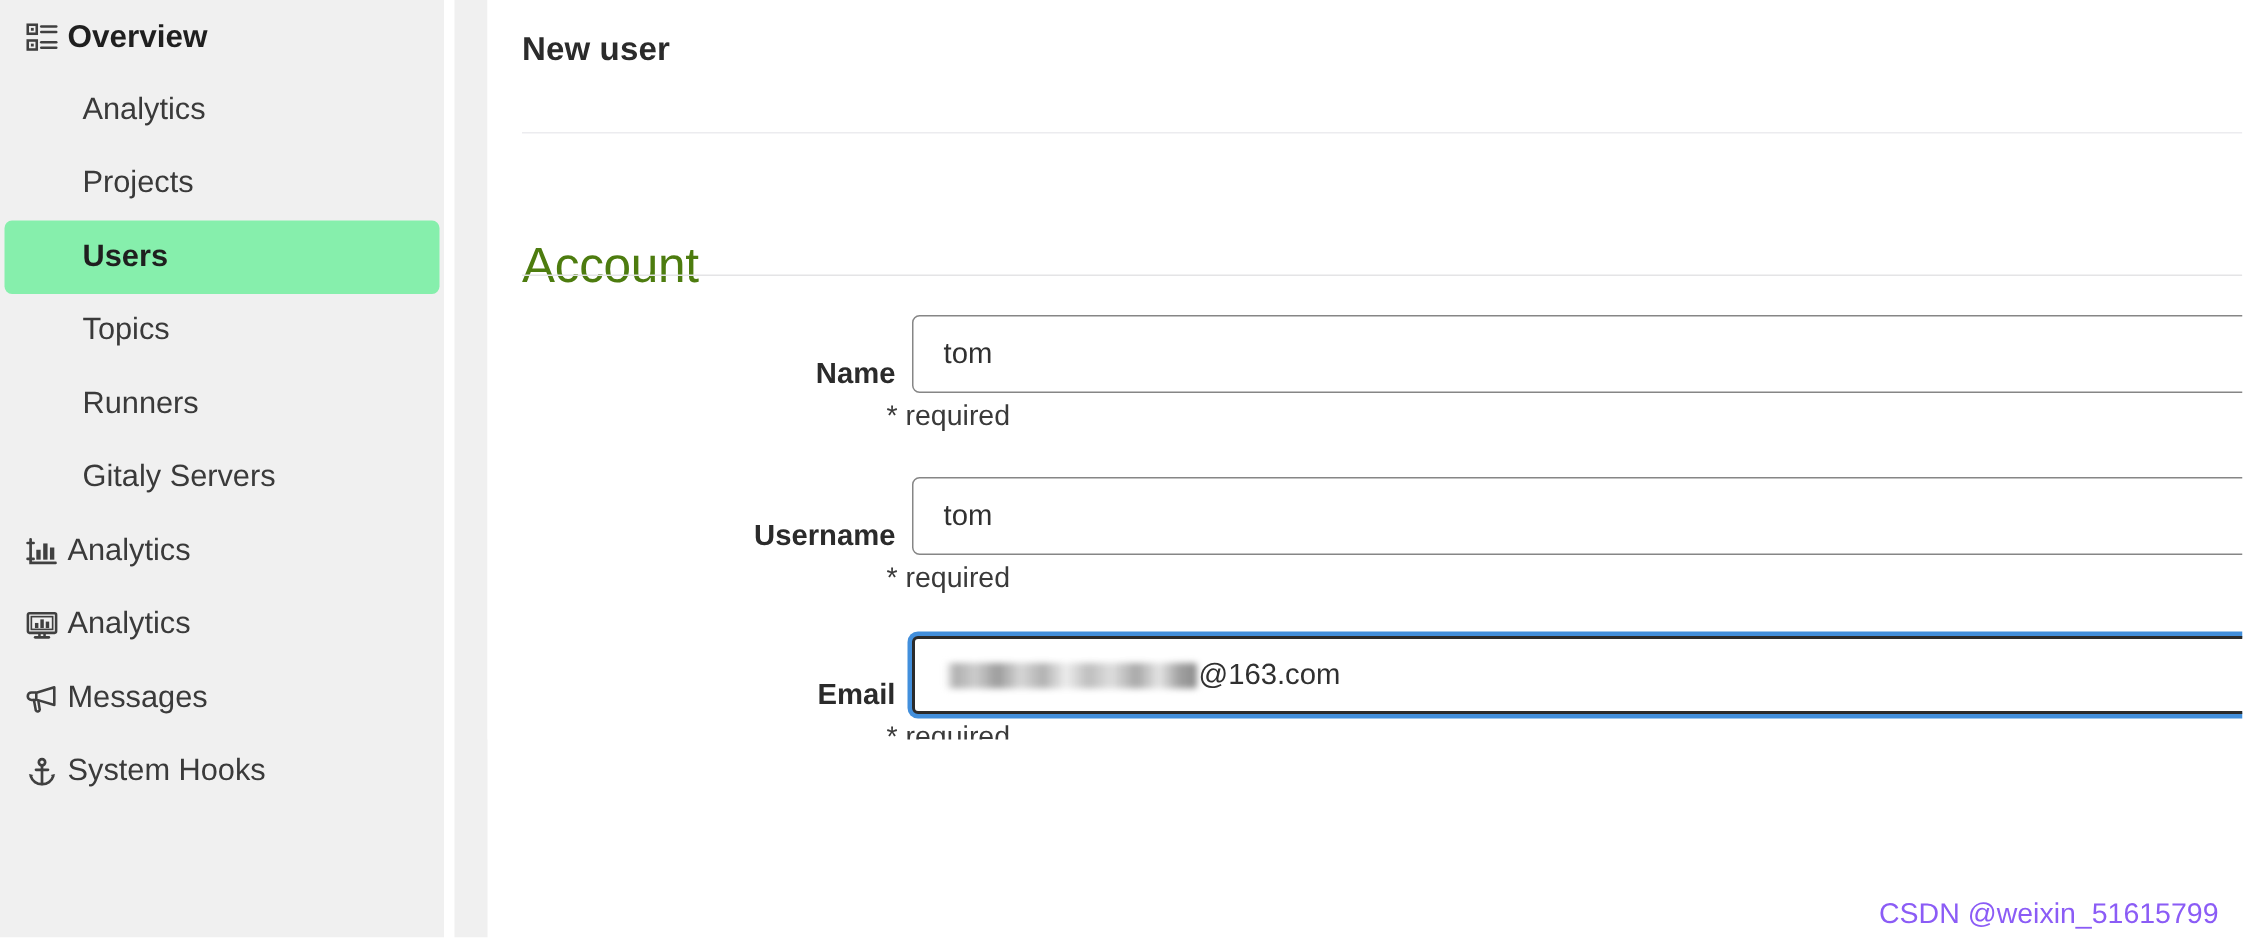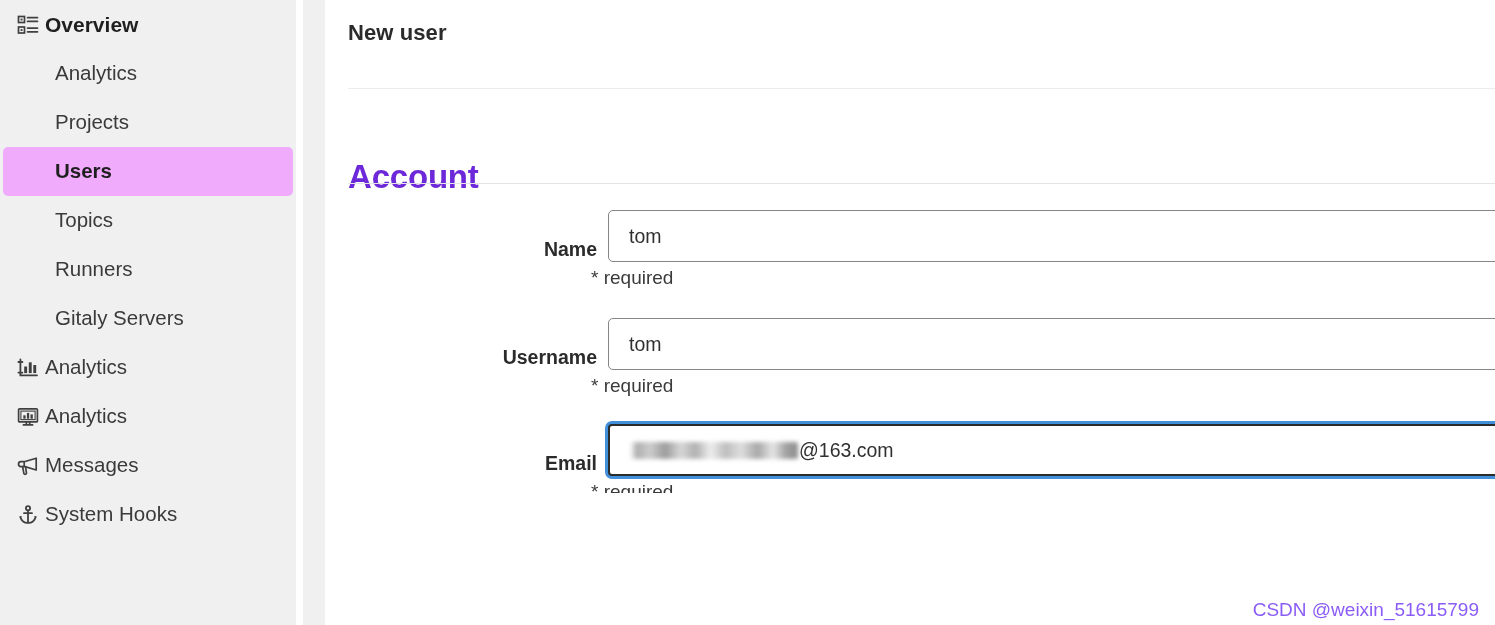--- a/index.html
+++ b/index.html
@@ -46,21 +46,21 @@
     display: flex;
     align-items: center;
     box-sizing: border-box;
     padding-left: 12px;
     margin: 0 3px;
     border-radius: 5px;
     cursor: pointer;
     color: #303030;
   }
   .nav-item.active {
-    background: #f0abfc;
+    background: #86efac;
     text-align: right;
   }
   .nav-item.active .nav-label {
     font-weight: bold;
     color: #1f1f1f;
   }
 
   .nav-icon {
     width: 26px;
     height: 26px;
@@ -129,22 +129,22 @@
     background: #ececef;
   }
   .rule.top-rule { top: 88px; }
   .rule.account-rule { top: 183px; background: #e4e4e6; }
   .rule.password-rule { top: 620px; background: #e4e4e6; }
 
   .section-heading {
     position: absolute;
     left: 23px;
     font-size: 33px;
-    font-weight: bold;
-    color: #6d28d9;
+    font-weight: normal;
+    color: #4d7c0f;
     letter-spacing: -0.2px;
   }
   .section-heading.account { top: 131px; }
   .section-heading.password { top: 570px; }
 
   
   .form-row {
     position: absolute;
     left: 0;
     right: 0;

